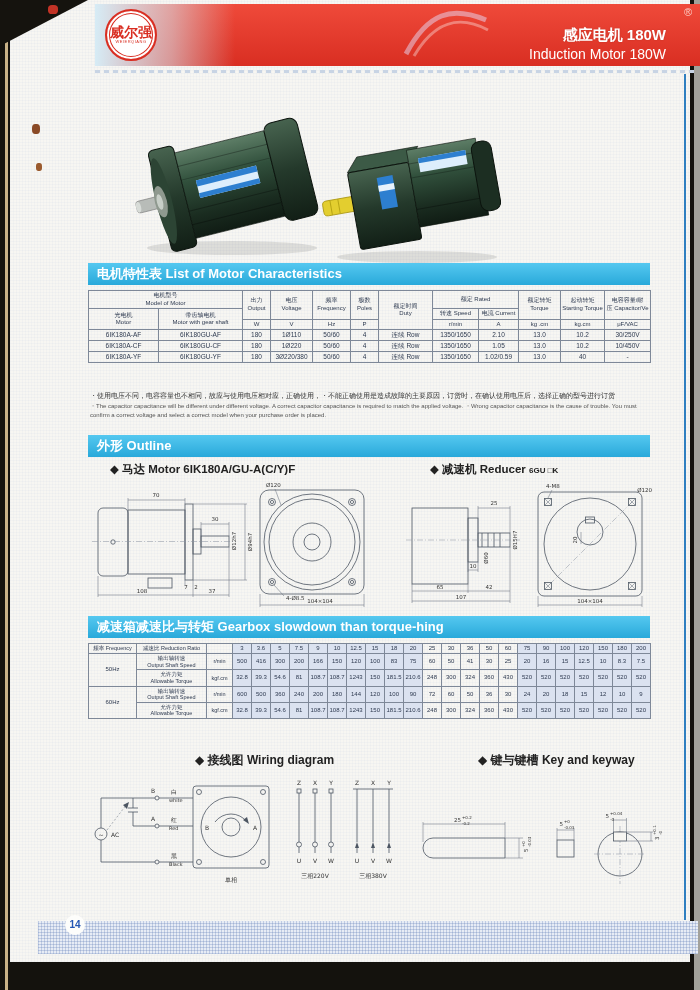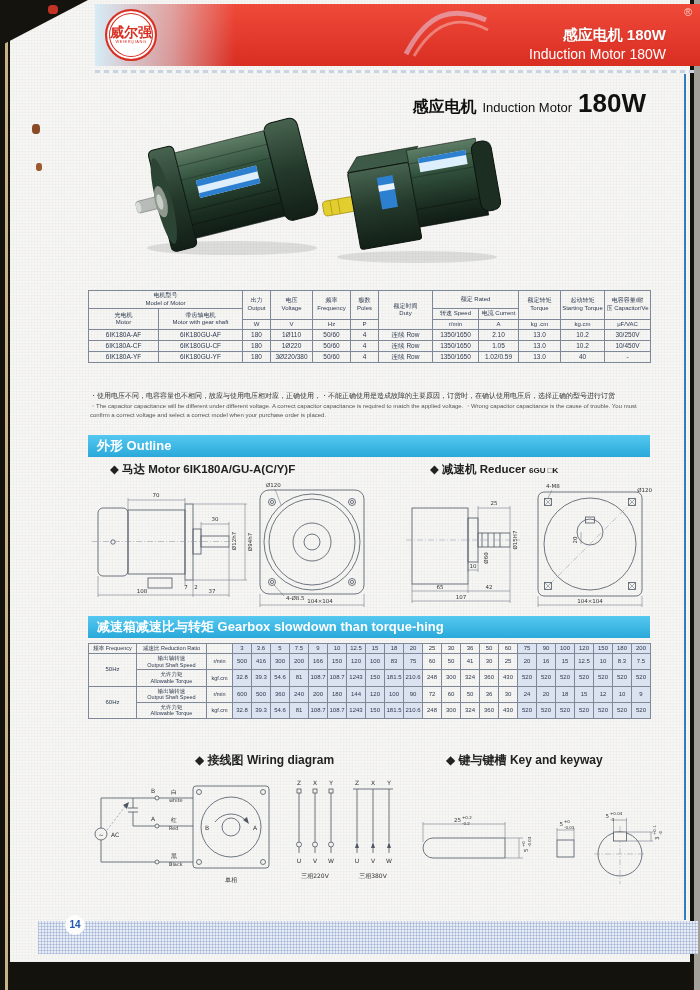--- a/index.html
+++ b/index.html
@@ -103,25 +103,20 @@
       <svg class="wm-swoosh" width="90" height="56" viewBox="0 0 90 56">
         <path d="M6,50 C28,8 52,2 86,16" stroke="rgba(230,220,248,0.5)" stroke-width="5" fill="none"></path>
         <path d="M14,52 C34,18 58,10 88,26" stroke="rgba(255,255,255,0.35)" stroke-width="3" fill="none"></path>
       </svg>
       <div class="reg">®</div>
       <div class="banner-t1">感应电机 180W</div>
       <div class="banner-t2">Induction Motor 180W</div>
     </div>
     <div class="perf"></div>
 
-    <div class="page-title">
-      <span class="cn">感应电机</span>
-      <span class="en">Induction Motor</span>
-      <span class="pw">180W</span>
-    </div>
 
     <svg style="left:122px;top:110px;" width="200" height="150" viewBox="0 0 200 150">
       <defs>
         <linearGradient id="g1" x1="0" y1="0" x2="0" y2="1">
           <stop offset="0" stop-color="#5d7d66"></stop>
             <stop offset="0.35" stop-color="#31503c"></stop>
           <stop offset="0.75" stop-color="#1a2c20"></stop>
             <stop offset="1" stop-color="#101c14"></stop>
         </linearGradient>
         <linearGradient id="g2" x1="0" y1="0" x2="0" y2="1">
@@ -162,20 +157,21 @@
         <rect x="92" y="28" width="70" height="78" fill="url(#g1)" stroke="#0c140e" stroke-width="0.6"></rect>
         <line x1="92" y1="42" x2="162" y2="42" stroke="rgba(0,0,0,0.3)" stroke-width="1"></line>
         <line x1="92" y1="56" x2="162" y2="56" stroke="rgba(0,0,0,0.25)" strowidth="1"></line>
         <line x1="92" y1="88" x2="162" y2="88" stroke="rgba(0,0,0,0.3)" stroke-width="1"></line>
         <rect x="102" y="38" width="48" height="14" fill="#ddeefc"></rect>
         <rect x="102" y="38" width="48" height="5" fill="#2d7fd0"></rect>
         <rect x="156" y="32" width="20" height="70" rx="8" fill="#1c2e22" stroke="#0c140e"></rect>
       </g>
     </svg>
 
+    <div class="bar" style="top:263px;">电机特性表 List of Motor Characteristics</div>
 
     <table class="t1">
       <colgroup>
         <col style="width:70px">
           <col style="width:84px">
           <col style="width:28px">
           <col style="width:42px">
         <col style="width:38px">
           <col style="width:28px">
           <col style="width:54px">
@@ -547,21 +543,21 @@
             <td class="shade">520</td>
             <td class="shade">520</td>
             <td class="shade">520</td>
             <td class="shade">520</td>
             <td class="shade">520</td>
           </tr>
     </tbody>
       </table>
 
     <div class="dlabel" style="left:185px;top:752px;">◆ 接线图 Wiring diagram</div>
-    <div class="dlabel" style="left:436px;top:752px;">◆ 键与键槽 Key and keyway</div>
+    <div class="dlabel" style="left:468px;top:752px;">◆ 键与键槽 Key and keyway</div>
 
     <svg style="left:75px;top:772px;" width="315" height="118" viewBox="0 0 315 118">
       <g>
         <circle class="ln" cx="16" cy="62" r="6"></circle>
         <text class="w" x="16" y="64.5" text-anchor="middle">~</text>
         <text class="w" x="26" y="64.5">AC</text>
         <line class="ln" x1="16" y1="56" x2="16" y2="26"></line>
           <line class="ln" x1="16" y1="26" x2="70" y2="26"></line>
         <line class="ln" x1="16" y1="68" x2="16" y2="90"></line>
           <line class="ln" x1="16" y1="90" x2="70" y2="90"></line>

